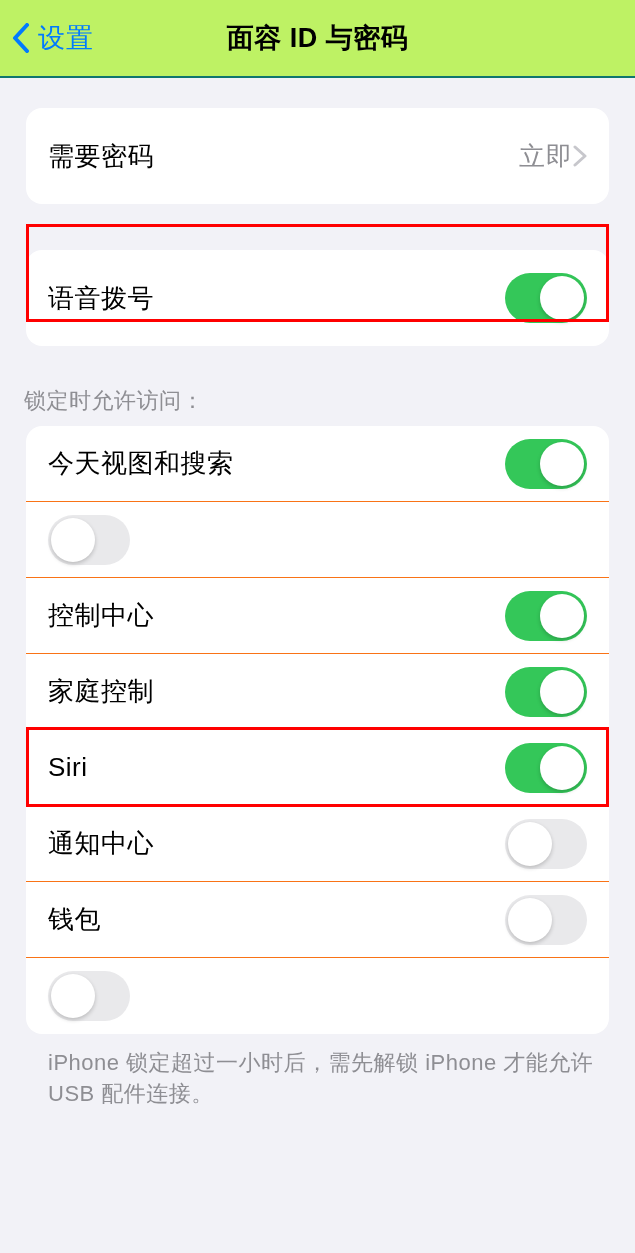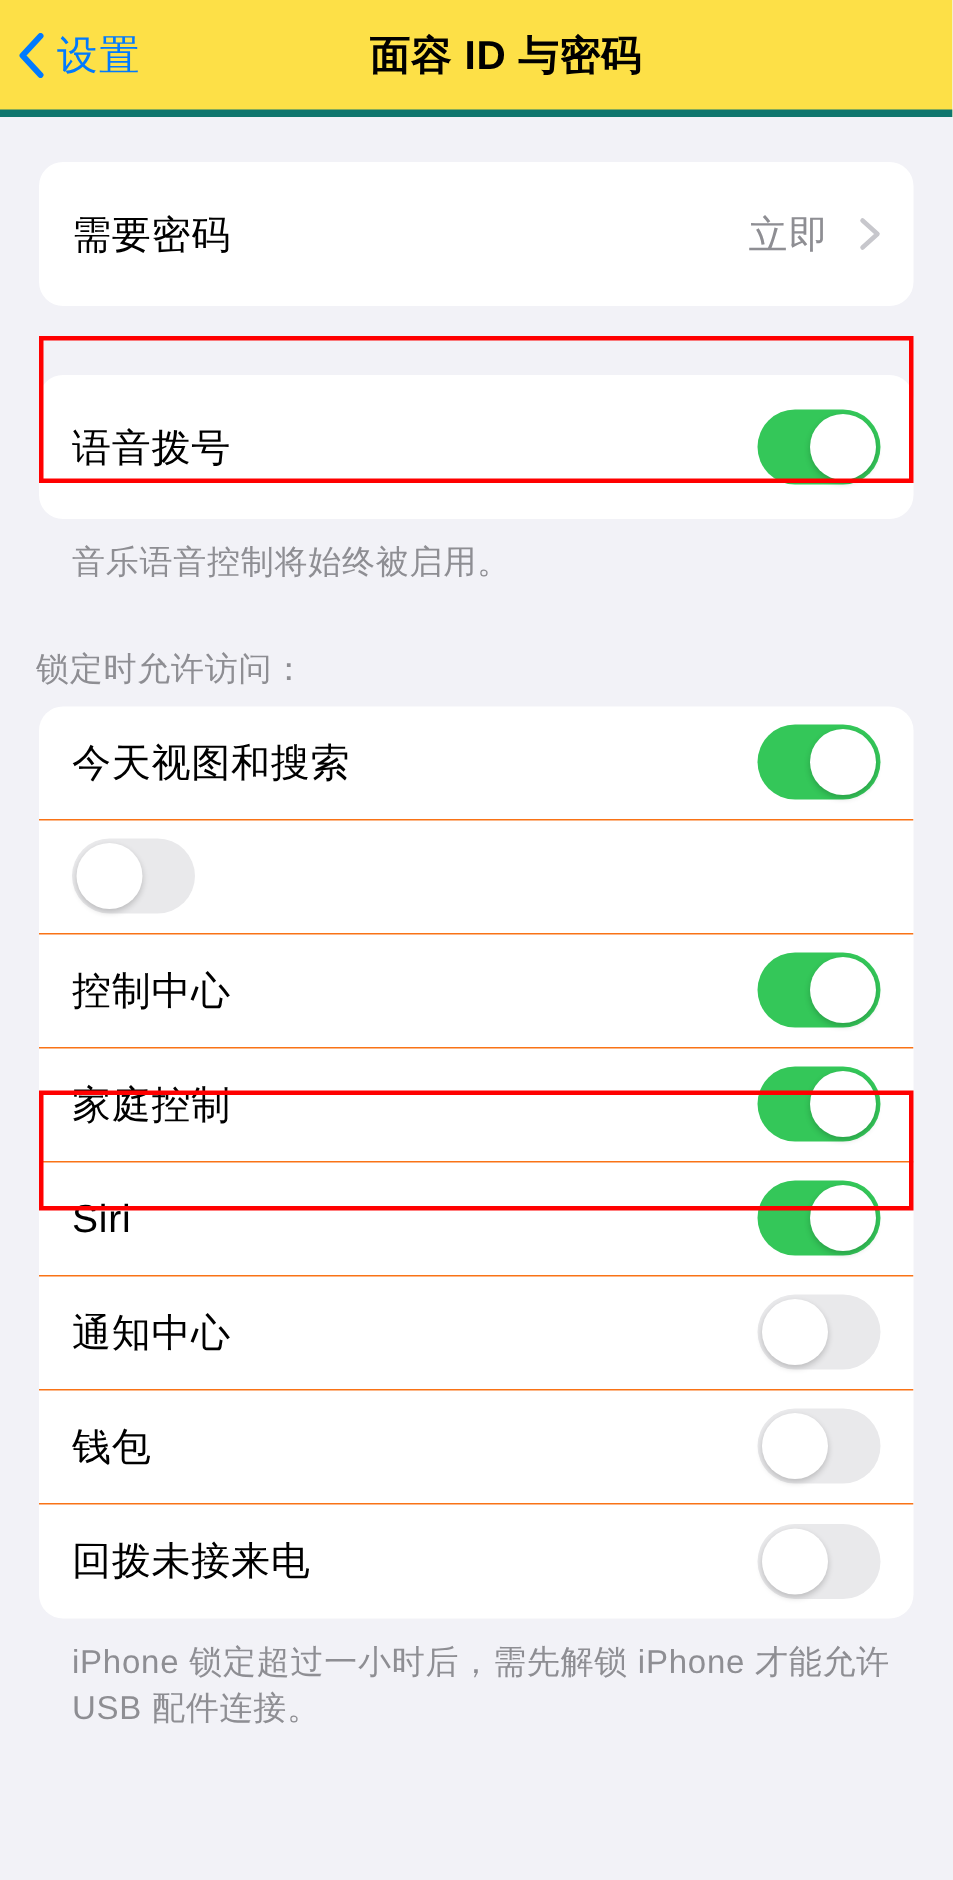--- a/index.html
+++ b/index.html
@@ -11,22 +11,22 @@
     body {
       width: 635px;
       height: 1253px;
       background: #f2f2f7;
       font-family: -apple-system, "Helvetica Neue", Arial, sans-serif;
       position: relative;
       overflow: hidden;
     }
     .nav-bar {
       height: 78px;
-      background: #fde047;
-      border-bottom: 5px solid #0f766e;
+      background: #bef264;
+      border-bottom: 2px solid #0f766e;
       display: flex;
       align-items: center;
       position: relative;
     }
     .back-button {
       display: flex;
       align-items: center;
       padding-left: 12px;
       cursor: pointer;
     }
@@ -41,21 +41,20 @@
       letter-spacing: 1px;
     }
     .nav-title {
       position: absolute;
       left: 50%;
       transform: translateX(-50%);
       font-size: 27px;
       font-weight: 600;
       color: #000;
       letter-spacing: 0.5px;
-      margin-left: 20px;
     }
     .content {
       padding: 0;
     }
     .group {
       background: #fff;
       border-radius: 16px;
       margin: 26px 26px 0 26px;
       overflow: hidden;
     }
@@ -78,21 +77,21 @@
       align-items: center;
     }
     .row-label {
       font-size: 26px;
       color: #000;
       letter-spacing: 0.5px;
     }
     .row-right {
       display: flex;
       align-items: center;
-      gap: 20px;
+      gap: 0;
     }
     .row-value {
       font-size: 26px;
       color: #8e8e93;
       letter-spacing: 1px;
     }
     .chevron-right {
       width: 14px;
       height: 22px;
     }
@@ -183,21 +182,20 @@
   </div>
 
   <div class="group" style="margin-top:46px;">
     <div class="row row-tall">
       <span class="row-label">语音拨号</span>
       <div class="toggle on">
         <div class="toggle-knob"></div>
       </div>
     </div>
   </div>
-  <div class="footer-text">音乐语音控制将始终被启用。</div>
 
   <div class="section-header">锁定时允许访问：</div>
 
   <div class="group" style="margin-top:0;" id="lock-group">
   <div class="row">
         <span class="row-label">今天视图和搜索</span>
         <div class="toggle on">
           <div class="toggle-knob"></div>
         </div>
       </div>
@@ -230,21 +228,20 @@
           <div class="toggle-knob"></div>
         </div>
       </div>
       <div class="row">
         <span class="row-label">钱包</span>
         <div class="toggle off">
           <div class="toggle-knob"></div>
         </div>
       </div>
       <div class="row">
-        <span class="row-label">回拨未接来电</span>
         <div class="toggle off">
           <div class="toggle-knob"></div>
         </div>
       </div>
     </div>
 
   <div class="footer-text">iPhone 锁定超过一小时后，需先解锁 iPhone 才能允许 USB 配件连接。</div>
 
 </div>
 

